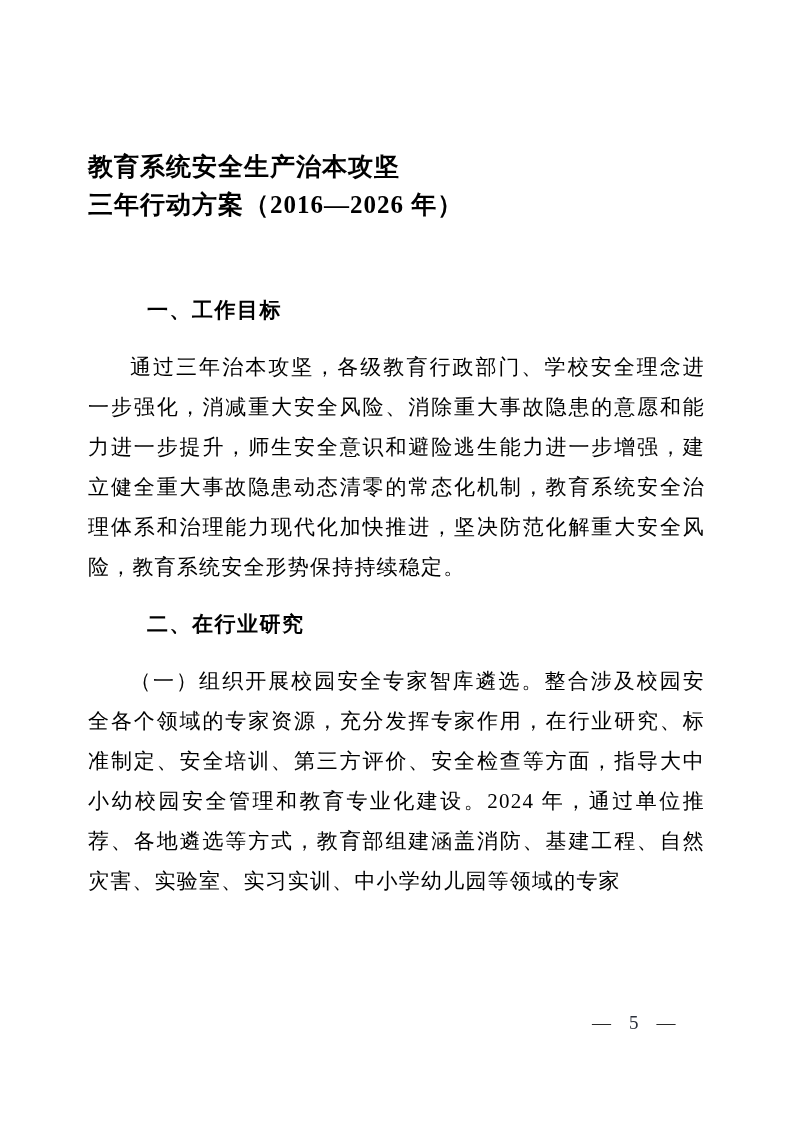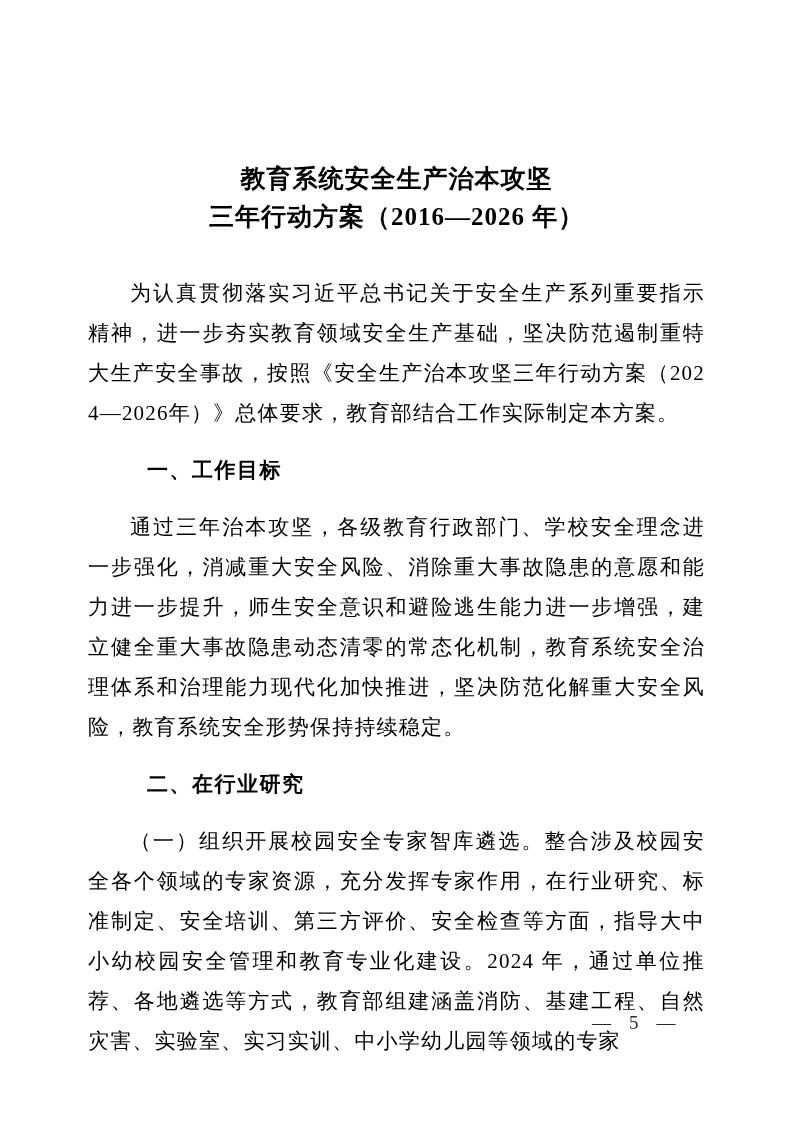--- a/index.html
+++ b/index.html
@@ -11,24 +11,23 @@
     position: relative;
     width: 793px;
     height: 1122px;
     background: #ffffff;
     overflow: hidden;
     font-family: "Liberation Serif", "DejaVu Serif", serif;
     color: #000000;
   }
   .title-block {
     position: absolute;
-    top: 160px;
+    top: 148px;
     left: 88px;
     width: 617px;
-    text-align: center;
     font-weight: bold;
     font-size: 25px;
     line-height: 38px;
     letter-spacing: 1px;
   }
   .title-line {
     white-space: nowrap;
   }
   .body-block {
     position: absolute;
@@ -77,21 +76,20 @@
 <body>
 
 <div class="page">
 
   <div class="title-block">
     <div class="title-line">教育系统安全生产治本攻坚</div>
     <div class="title-line">三年行动方案（2016—2026 年）</div>
   </div>
 
   <div class="body-block">
-    <p class="paragraph">为认真贯彻落实习近平总书记关于安全生产系列重要指示精神，进一步夯实教育领域安全生产基础，坚决防范遏制重特大生产安全事故，按照《安全生产治本攻坚三年行动方案（2024—2026年）》总体要求，教育部结合工作实际制定本方案。</p>
 
     <p class="section-heading">一、工作目标</p>
 
     <p class="paragraph">通过三年治本攻坚，各级教育行政部门、学校安全理念进一步强化，消减重大安全风险、消除重大事故隐患的意愿和能力进一步提升，师生安全意识和避险逃生能力进一步增强，建立健全重大事故隐患动态清零的常态化机制，教育系统安全治理体系和治理能力现代化加快推进，坚决防范化解重大安全风险，教育系统安全形势保持持续稳定。</p>
 
     <p class="section-heading">二、在行业研究</p>
 
     <p class="paragraph"><span class="lead-bold">（一）组织开展校园安全专家智库遴选。</span><span>整合涉及校园安全各个领域的专家资源，充分发挥专家作用，在行业研究、标准制定、安全培训、第三方评价、安全检查等方面，指导大中小幼校园安全管理和教育专业化建设。2024 年，通过单位推荐、各地遴选等方式，教育部组建涵盖消防、基建工程、自然灾害、实验室、实习实训、中小学幼儿园等领域的专家</span></p>
   </div>
 

